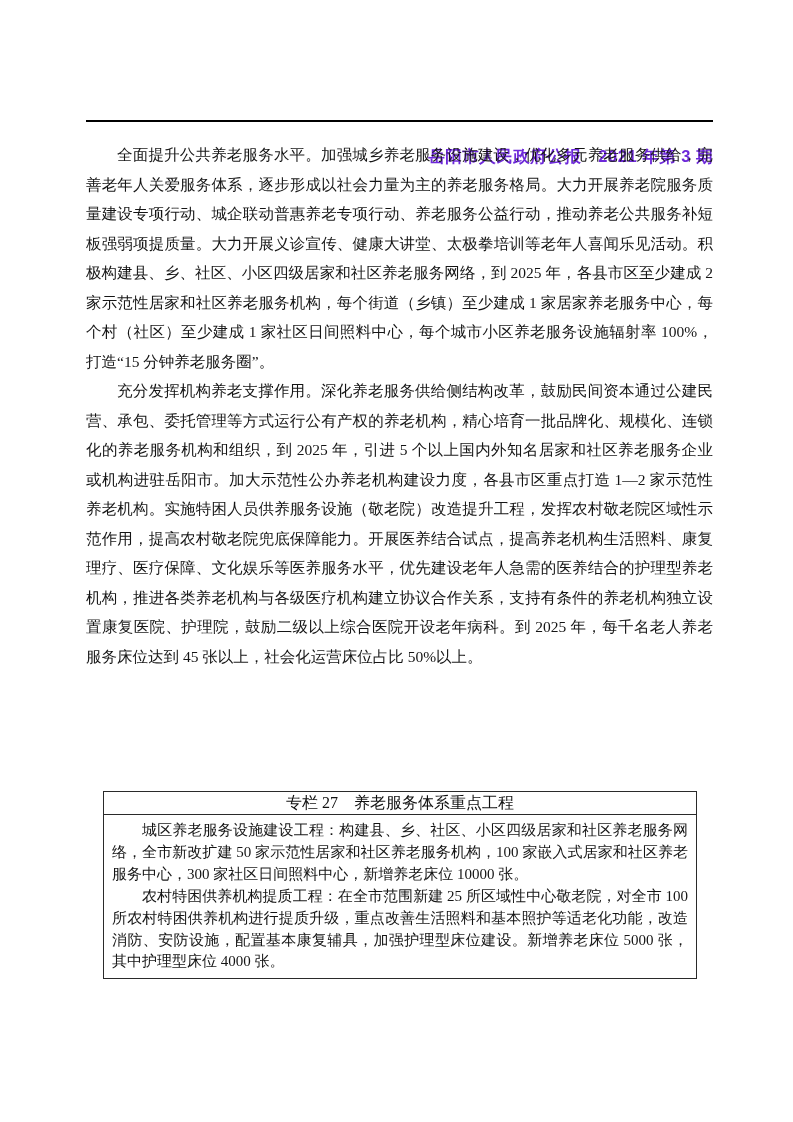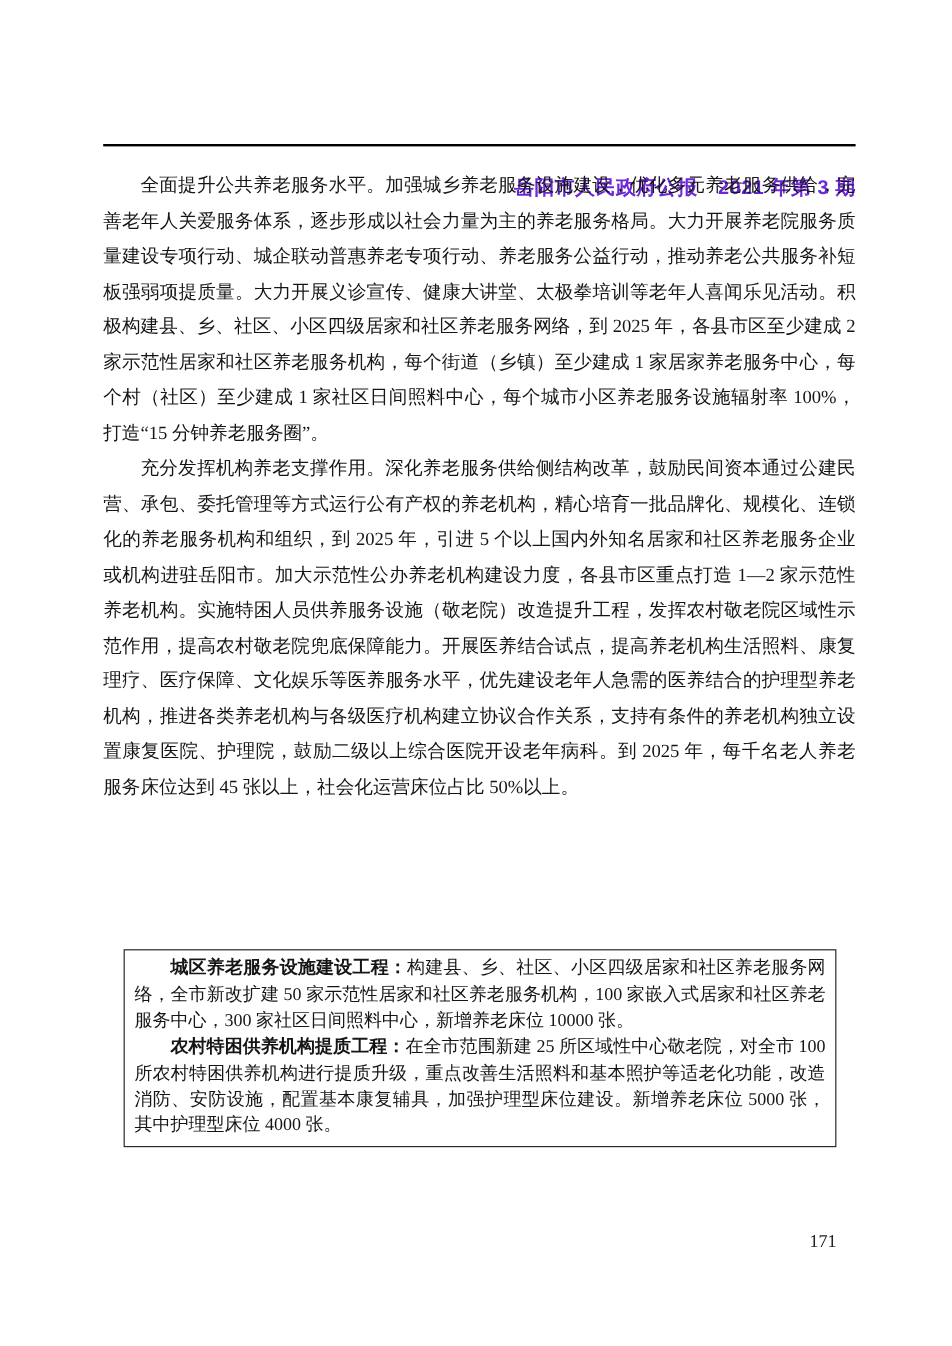--- a/index.html
+++ b/index.html
@@ -63,21 +63,21 @@
     color: #101010;
   }
   .box-body {
     padding: 5px 8px 5px 8px;
     font-size: 15px;
     line-height: 21.9px;
     text-align: justify;
     text-justify: inter-ideograph;
   }
   .box-body p { margin: 0; text-indent: 2em; }
-  .box-body b { font-weight: bold; }
+  .box-body b { font-weight: normal; }
   .page-number {
     position: absolute;
     top: 1027px;
     left: 86px;
     width: 611px;
     text-align: right;
     font-size: 15px;
     color: #222222;
   }
 </style>
@@ -89,21 +89,21 @@
   <div class="page-header">岳阳市人民政府公报　2021 年第 3 期</div>
 
   <div class="header-rule"></div>
 
   <div class="body-text">
     <p>全面提升公共养老服务水平。加强城乡养老服务设施建设，优化多元养老服务供给，完善老年人关爱服务体系，逐步形成以社会力量为主的养老服务格局。大力开展养老院服务质量建设专项行动、城企联动普惠养老专项行动、养老服务公益行动，推动养老公共服务补短板强弱项提质量。大力开展义诊宣传、健康大讲堂、太极拳培训等老年人喜闻乐见活动。积极构建县、乡、社区、小区四级居家和社区养老服务网络，到 2025 年，各县市区至少建成 2 家示范性居家和社区养老服务机构，每个街道（乡镇）至少建成 1 家居家养老服务中心，每个村（社区）至少建成 1 家社区日间照料中心，每个城市小区养老服务设施辐射率 100%，打造“15 分钟养老服务圈”。</p>
     <p>充分发挥机构养老支撑作用。深化养老服务供给侧结构改革，鼓励民间资本通过公建民营、承包、委托管理等方式运行公有产权的养老机构，精心培育一批品牌化、规模化、连锁化的养老服务机构和组织，到 2025 年，引进 5 个以上国内外知名居家和社区养老服务企业或机构进驻岳阳市。加大示范性公办养老机构建设力度，各县市区重点打造 1—2 家示范性养老机构。实施特困人员供养服务设施（敬老院）改造提升工程，发挥农村敬老院区域性示范作用，提高农村敬老院兜底保障能力。开展医养结合试点，提高养老机构生活照料、康复理疗、医疗保障、文化娱乐等医养服务水平，优先建设老年人急需的医养结合的护理型养老机构，推进各类养老机构与各级医疗机构建立协议合作关系，支持有条件的养老机构独立设置康复医院、护理院，鼓励二级以上综合医院开设老年病科。到 2025 年，每千名老人养老服务床位达到 45 张以上，社会化运营床位占比 50%以上。</p>
   </div>
 
   <div class="feature-box">
+    <div class="box-title">专栏 27　养老服务体系重点工程</div>
     <div class="box-body">
       <p><b>城区养老服务设施建设工程：</b><span>构建县、乡、社区、小区四级居家和社区养老服务网络，全市新改扩建 50 家示范性居家和社区养老服务机构，100 家嵌入式居家和社区养老服务中心，300 家社区日间照料中心，新增养老床位 10000 张。</span></p>
       <p><b>农村特困供养机构提质工程：</b><span>在全市范围新建 25 所区域性中心敬老院，对全市 100 所农村特困供养机构进行提质升级，重点改善生活照料和基本照护等适老化功能，改造消防、安防设施，配置基本康复辅具，加强护理型床位建设。新增养老床位 5000 张，其中护理型床位 4000 张。</span></p>
     </div>
   </div>
 
-  <div class="page-number">171</div>
 
 </div>
 
 </body></html>

